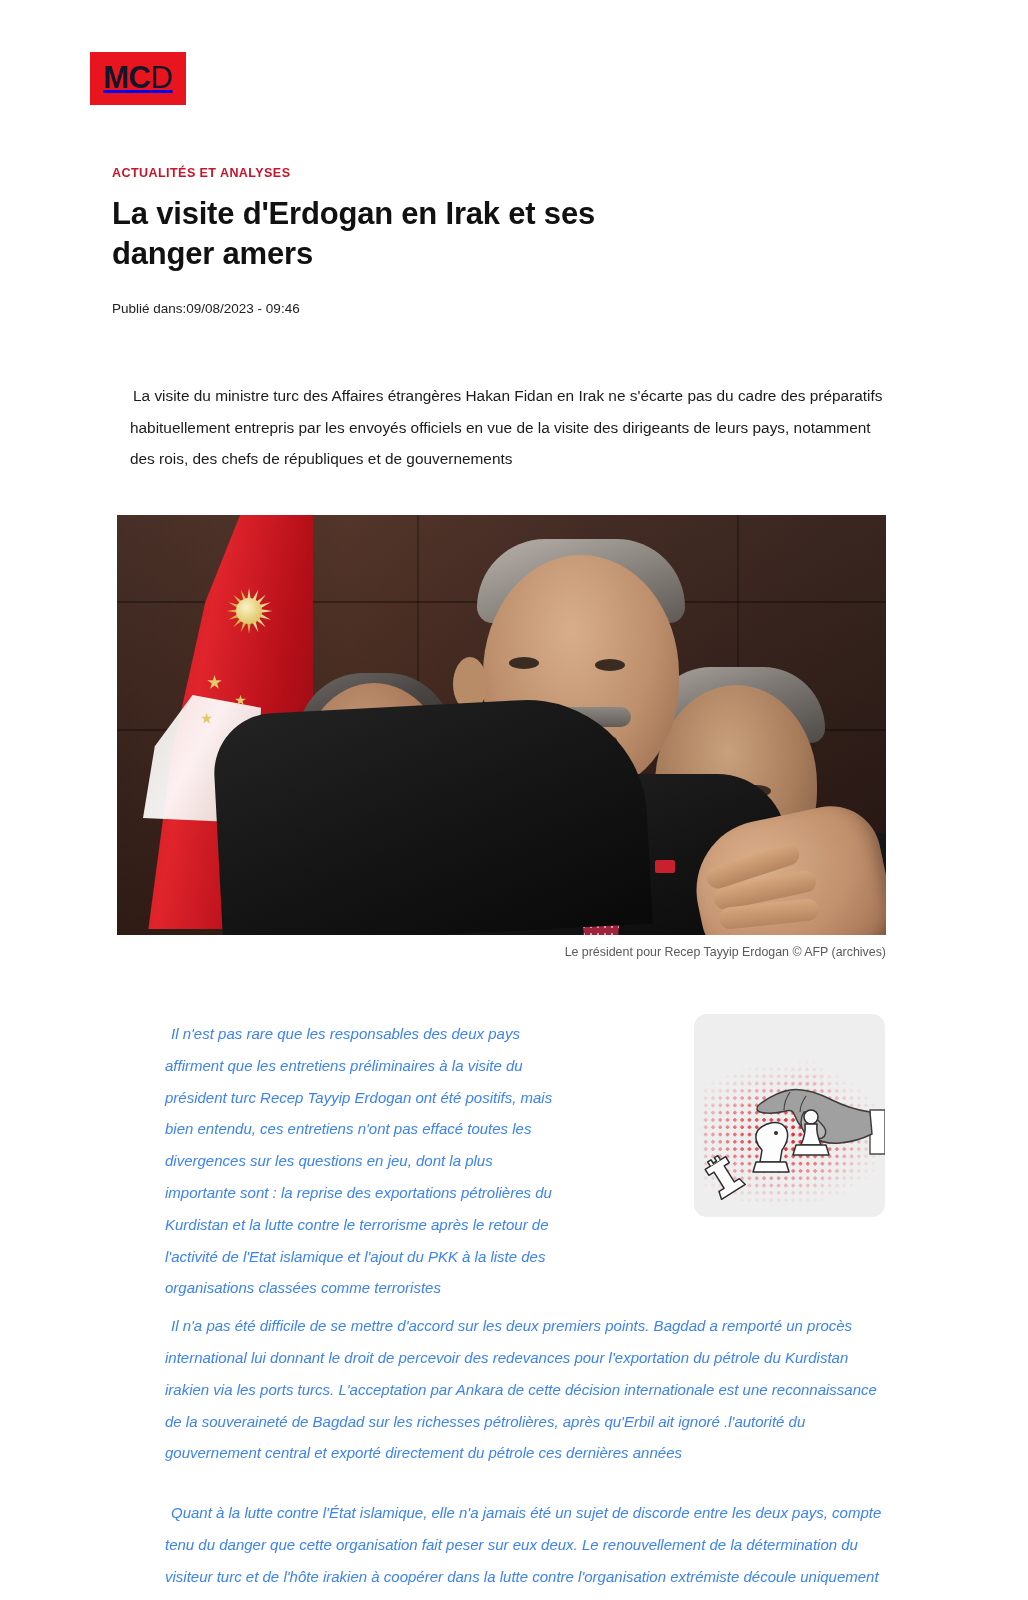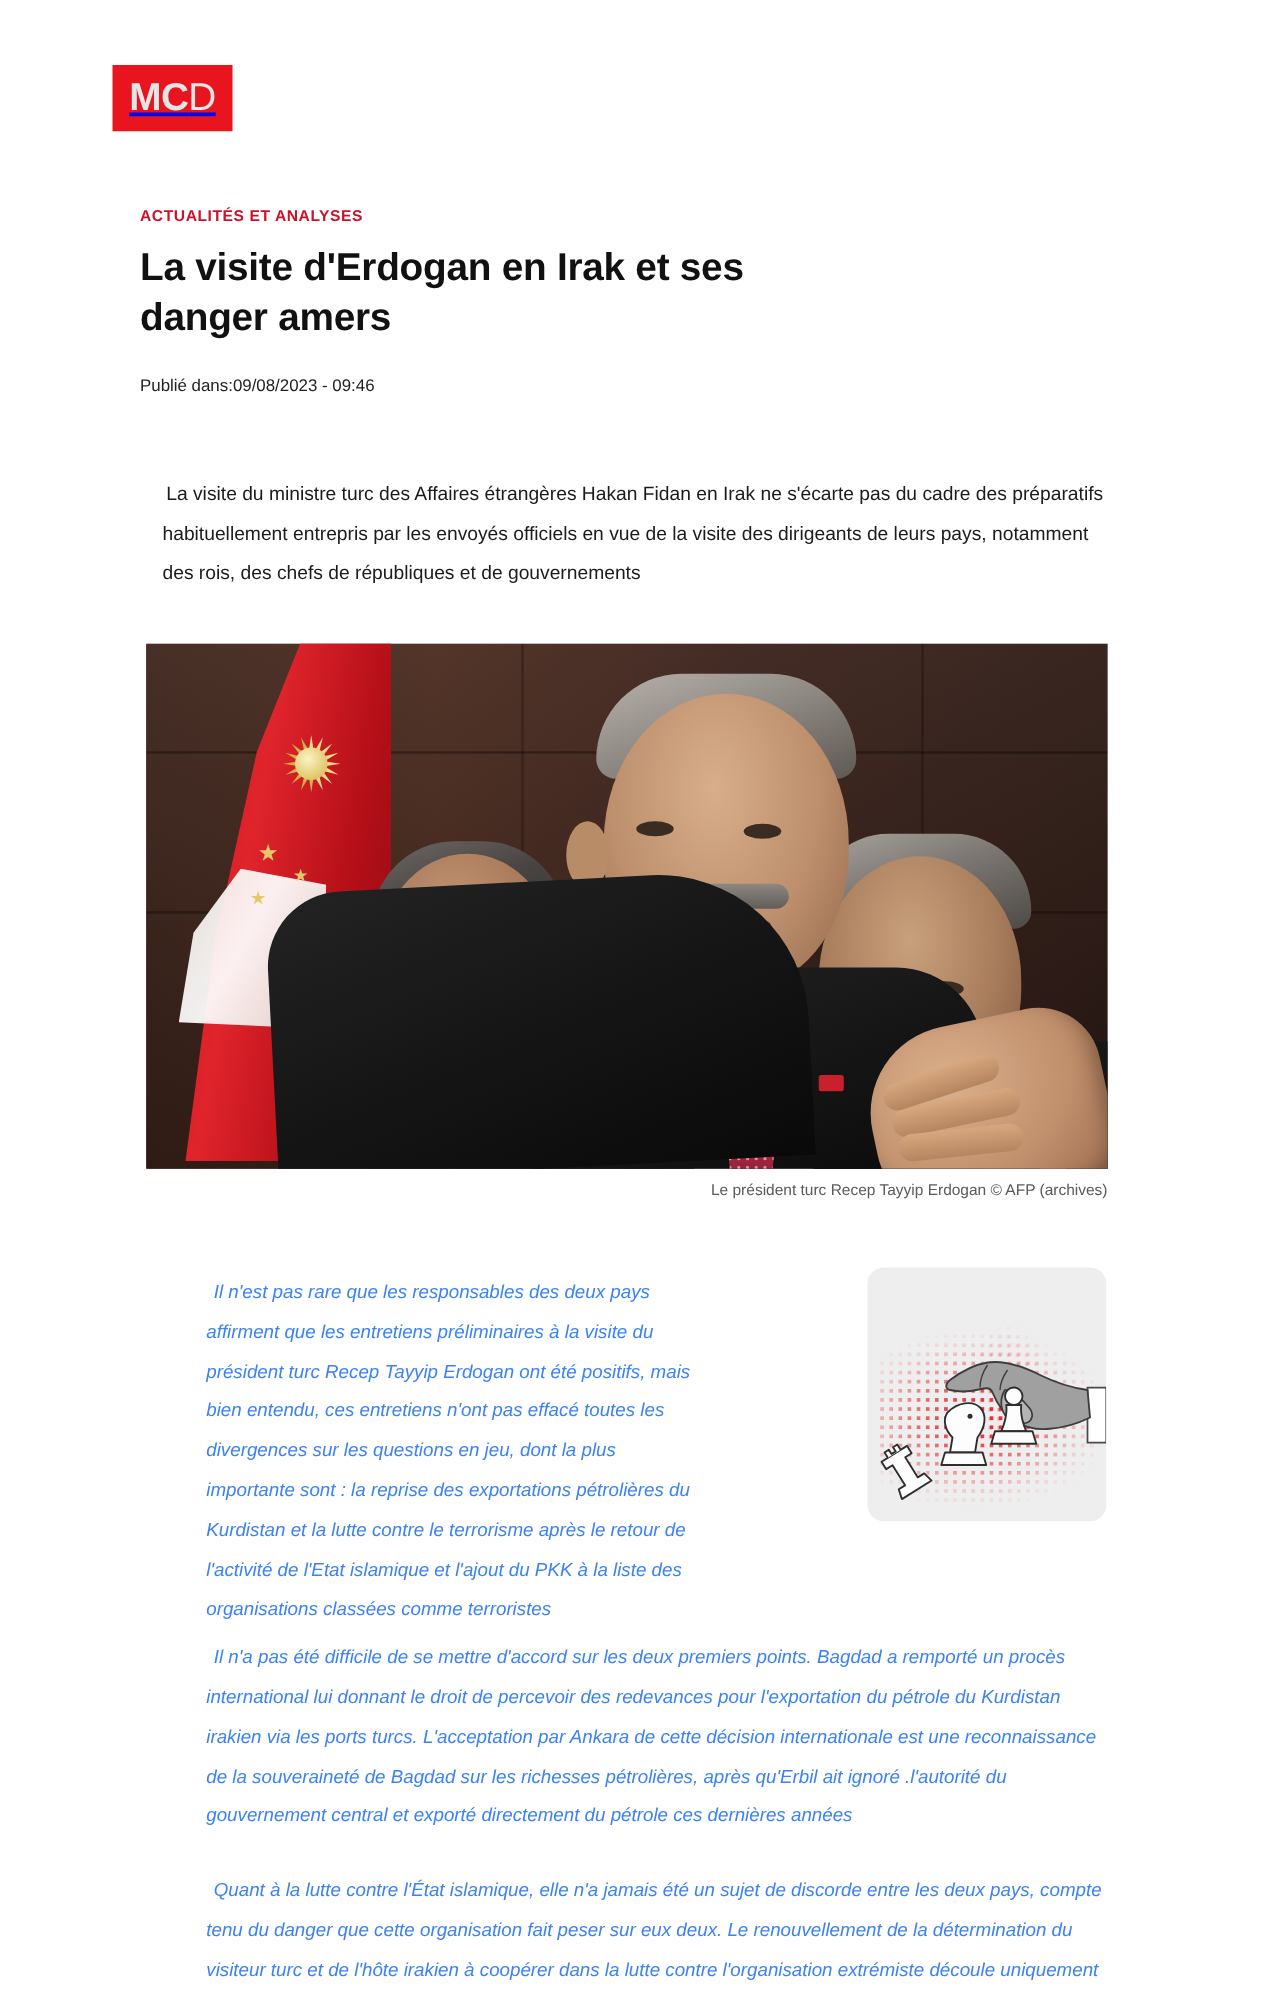--- a/index.html
+++ b/index.html
@@ -32,21 +32,21 @@
     background: #e8141e;
     display: flex;
     align-items: center;
     justify-content: center;
     line-height: 1;
   }
   .logo-text {
     font-family: "Liberation Sans", sans-serif;
     font-size: 31px;
     letter-spacing: -0.5px;
-    color: #e5e5e5;
+    color: #0f172a;
     font-weight: 700;
     display: block;
     transform: translateY(-1px);
   }
   .logo-text .thin { font-weight: 400; }
 
   
   .article-head {
     position: absolute;
     left: 112px;
@@ -451,21 +451,21 @@
       <div class="tie"></div>
       <div class="lapel-pin" style="left:208px; bottom:86px;"></div>
       <div class="hand"></div>
       <div class="finger" style="left:258px; bottom:82px; width:96px; transform:rotate(-18deg);"></div>
       <div class="finger" style="left:266px; bottom:58px; width:104px; transform:rotate(-12deg);"></div>
       <div class="finger" style="left:272px; bottom:34px; width:100px; transform:rotate(-6deg);"></div>
     </div>
 
     <div class="suit suit-left"></div>
   </div>
-  <figcaption class="caption">Le président turc Recep Tayyip Erdogan © AFP (archives)</figcaption>
+  <figcaption class="caption">Le président pour Recep Tayyip Erdogan © AFP (archives)</figcaption>
 </figure>
 
 <div class="body-wrap">
 
   <div class="illustration" aria-label="Main saisissant une pièce d'échecs au-dessus d'un motif de points rouges">
     <div class="halftone"></div>
     <div class="halftone plume"></div>
     <svg class="illus-svg" viewBox="0 0 191 203">
 
       <path d="M176 96 L191 96 L191 140 L176 140 Z" fill="#ffffff" stroke="#4a4a4a" stroke-width="1.4"></path>

